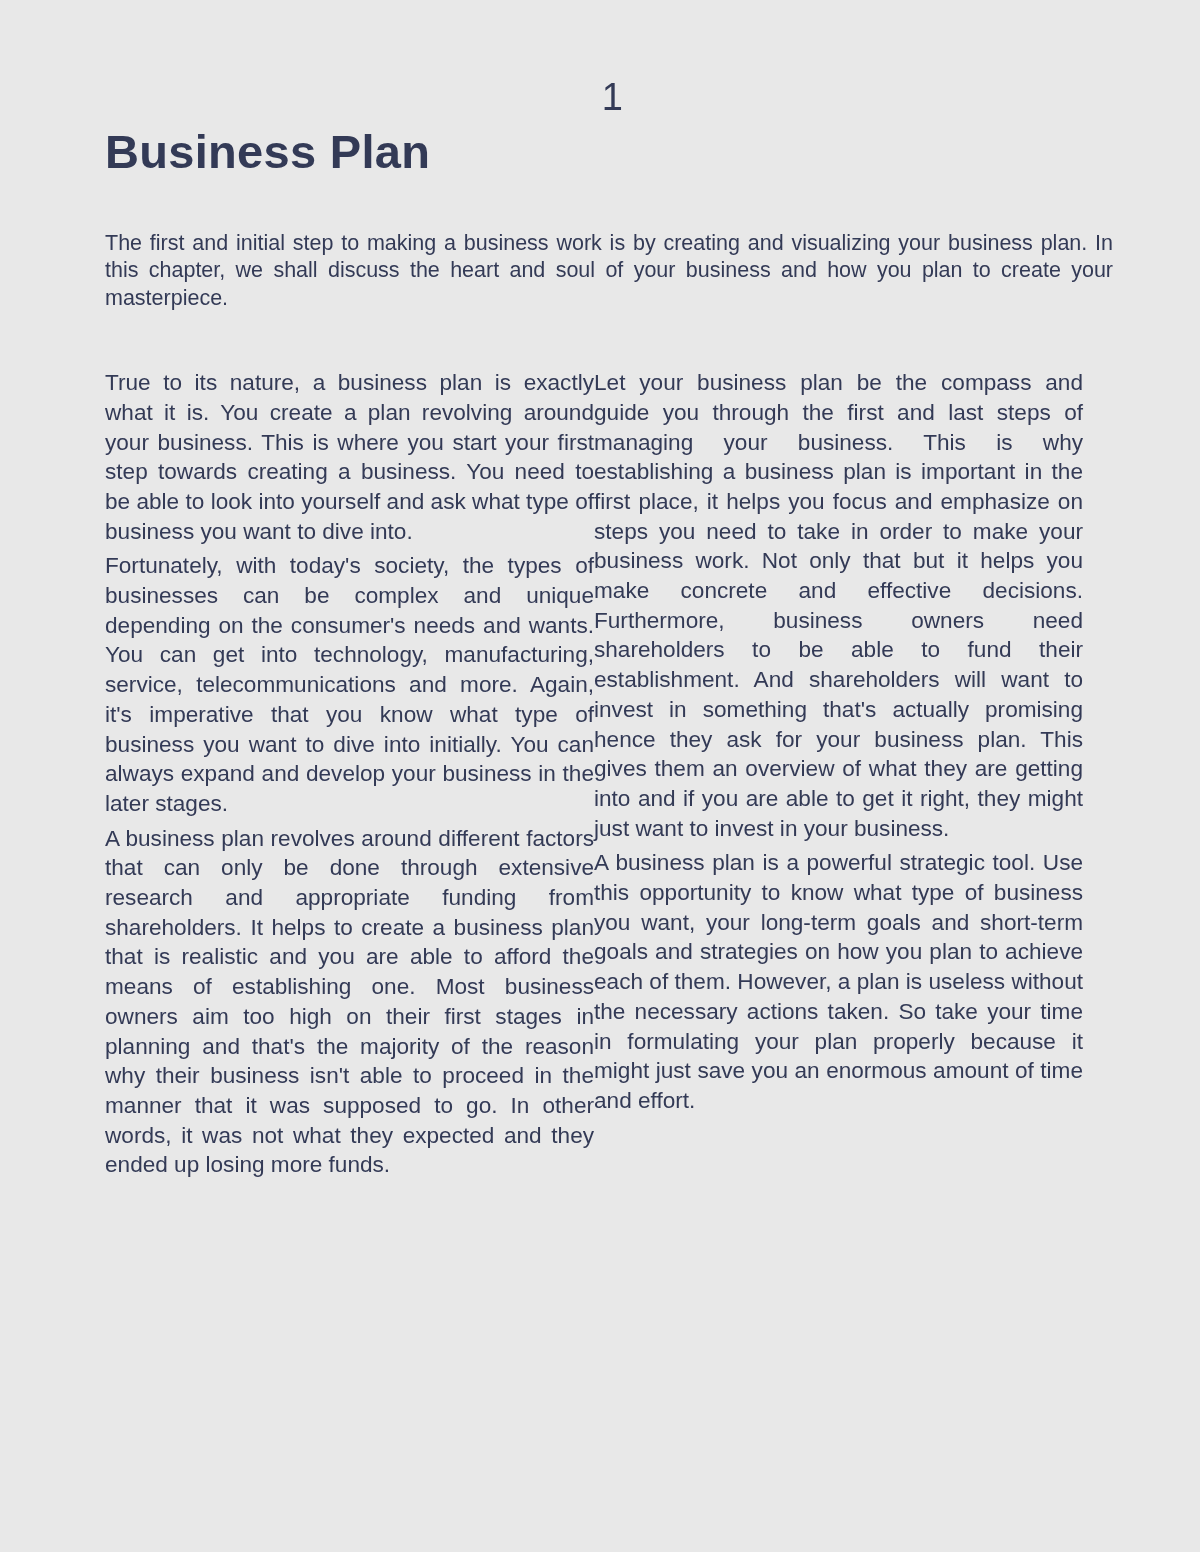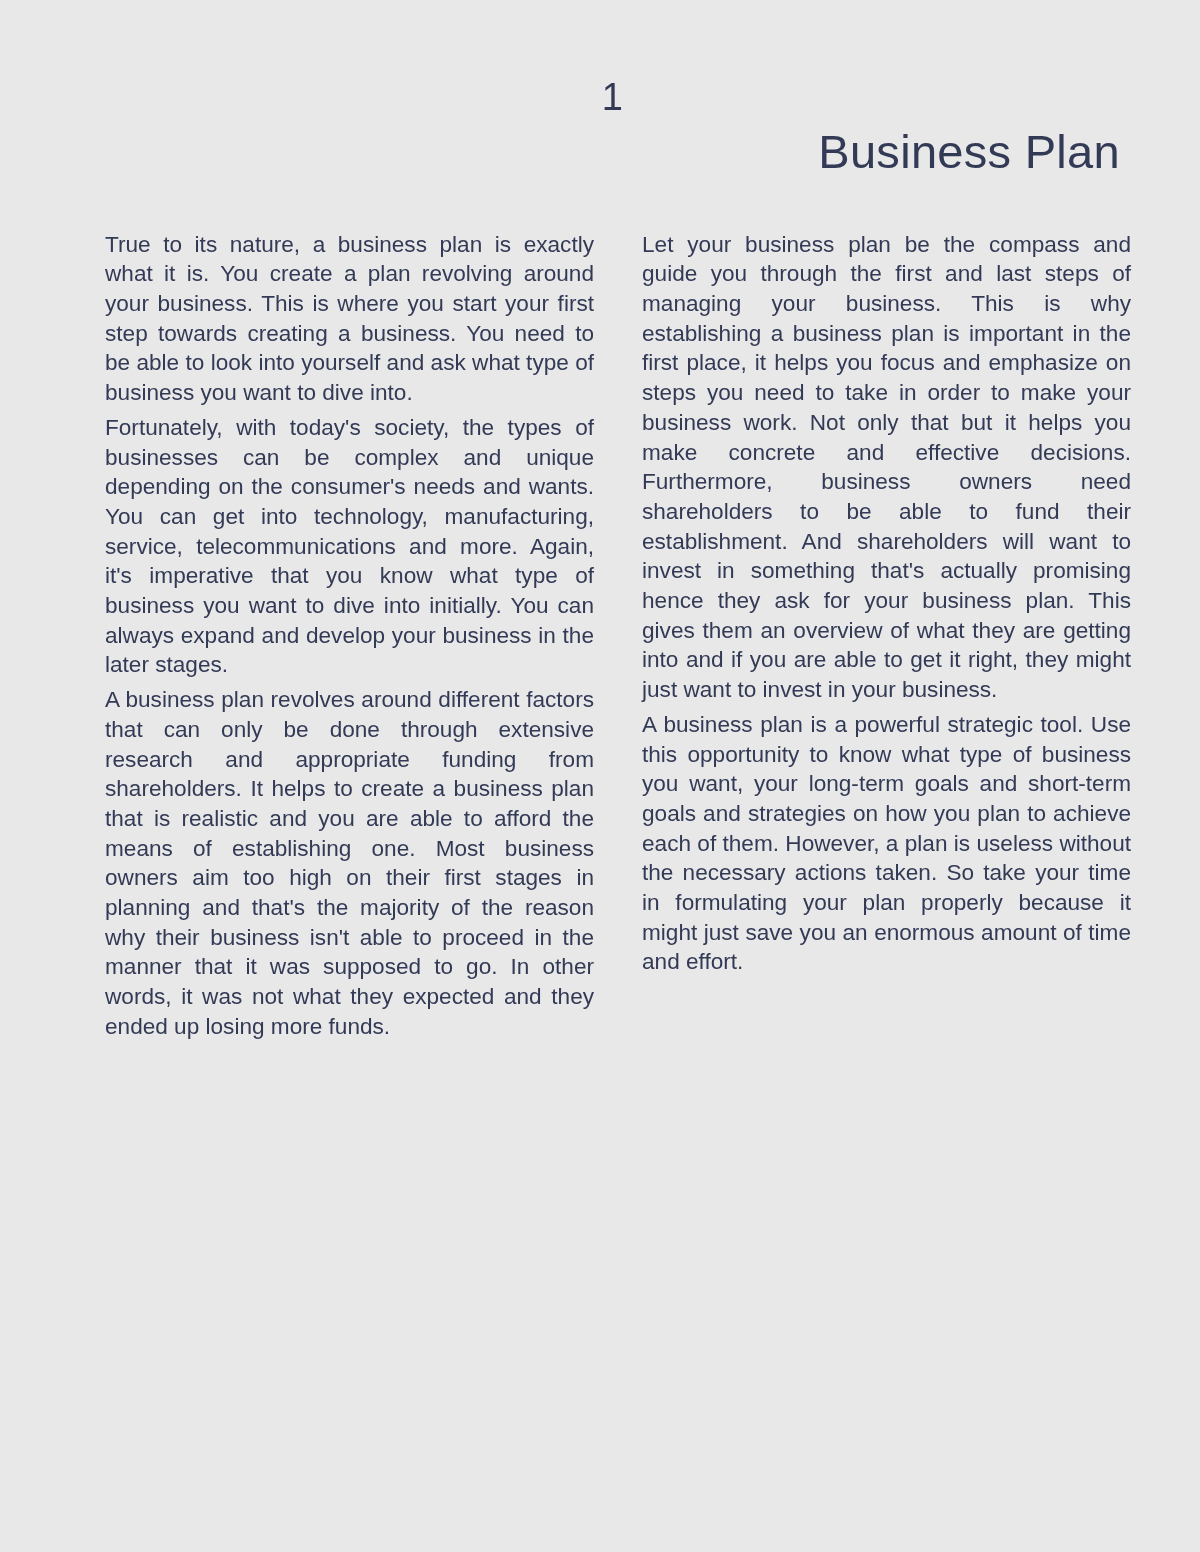--- a/index.html
+++ b/index.html
@@ -24,40 +24,39 @@
   .chapter-number {
     text-align: center;
     font-size: 38px;
     line-height: 1.05;
     font-weight: 400;
     letter-spacing: 0.5px;
     color: #333a56;
     margin: 0 0 8px 0;
   }
   .chapter-title {
-    text-align: right;
+    text-align: left;
     font-size: 47px;
     line-height: 1.1;
-    font-weight: 400;
+    font-weight: 700;
     letter-spacing: 0.3px;
     color: #333a56;
     margin: 0 0 52px 0;
   }
   .intro {
     font-size: 21.5px;
     line-height: 1.28;
     text-align: justify;
     text-justify: inter-word;
     margin: 0 0 56px 0;
     padding-right: 7px;
     color: #333a56;
   }
   .columns {
     display: flex;
-    gap: 48px;
   }
   .col {
     width: 489px;
     flex: 0 0 489px;
   }
   .col p {
     font-size: 22.6px;
     line-height: 1.315;
     text-align: justify;
     text-justify: inter-word;
@@ -69,20 +68,21 @@
   }
 </style>
 </head>
 <body>
 
 <div class="page">
 
   <h1 class="chapter-number">1</h1>
   <h2 class="chapter-title">Business Plan</h2>
 
+  <p class="intro">The first and initial step to making a business work is by creating and visualizing your business plan. In this chapter, we shall discuss the heart and soul of your business and how you plan to create your masterpiece.</p>
 
   <div class="columns">
     <div class="col">
       <p>True to its nature, a business plan is exactly what it is. You create a plan revolving around your business. This is where you start your first step towards creating a business. You need to be able to look into yourself and ask what type of business you want to dive into.</p>
       <p>Fortunately, with today's society, the types of businesses can be complex and unique depending on the consumer's needs and wants. You can get into technology, manufacturing, service, telecommunications and more. Again, it's imperative that you know what type of business you want to dive into initially. You can always expand and develop your business in the later stages.</p>
       <p>A business plan revolves around different factors that can only be done through extensive research and appropriate funding from shareholders. It helps to create a business plan that is realistic and you are able to afford the means of establishing one. Most business owners aim too high on their first stages in planning and that's the majority of the reason why their business isn't able to proceed in the manner that it was supposed to go. In other words, it was not what they expected and they ended up losing more funds.</p>
     </div>
     <div class="col">
       <p>Let your business plan be the compass and guide you through the first and last steps of managing your business. This is why establishing a business plan is important in the first place, it helps you focus and emphasize on steps you need to take in order to make your business work. Not only that but it helps you make concrete and effective decisions. Furthermore, business owners need shareholders to be able to fund their establishment. And shareholders will want to invest in something that's actually promising hence they ask for your business plan. This gives them an overview of what they are getting into and if you are able to get it right, they might just want to invest in your business.</p>
       <p>A business plan is a powerful strategic tool. Use this opportunity to know what type of business you want, your long-term goals and short-term goals and strategies on how you plan to achieve each of them. However, a plan is useless without the necessary actions taken. So take your time in formulating your plan properly because it might just save you an enormous amount of time and effort.</p>

